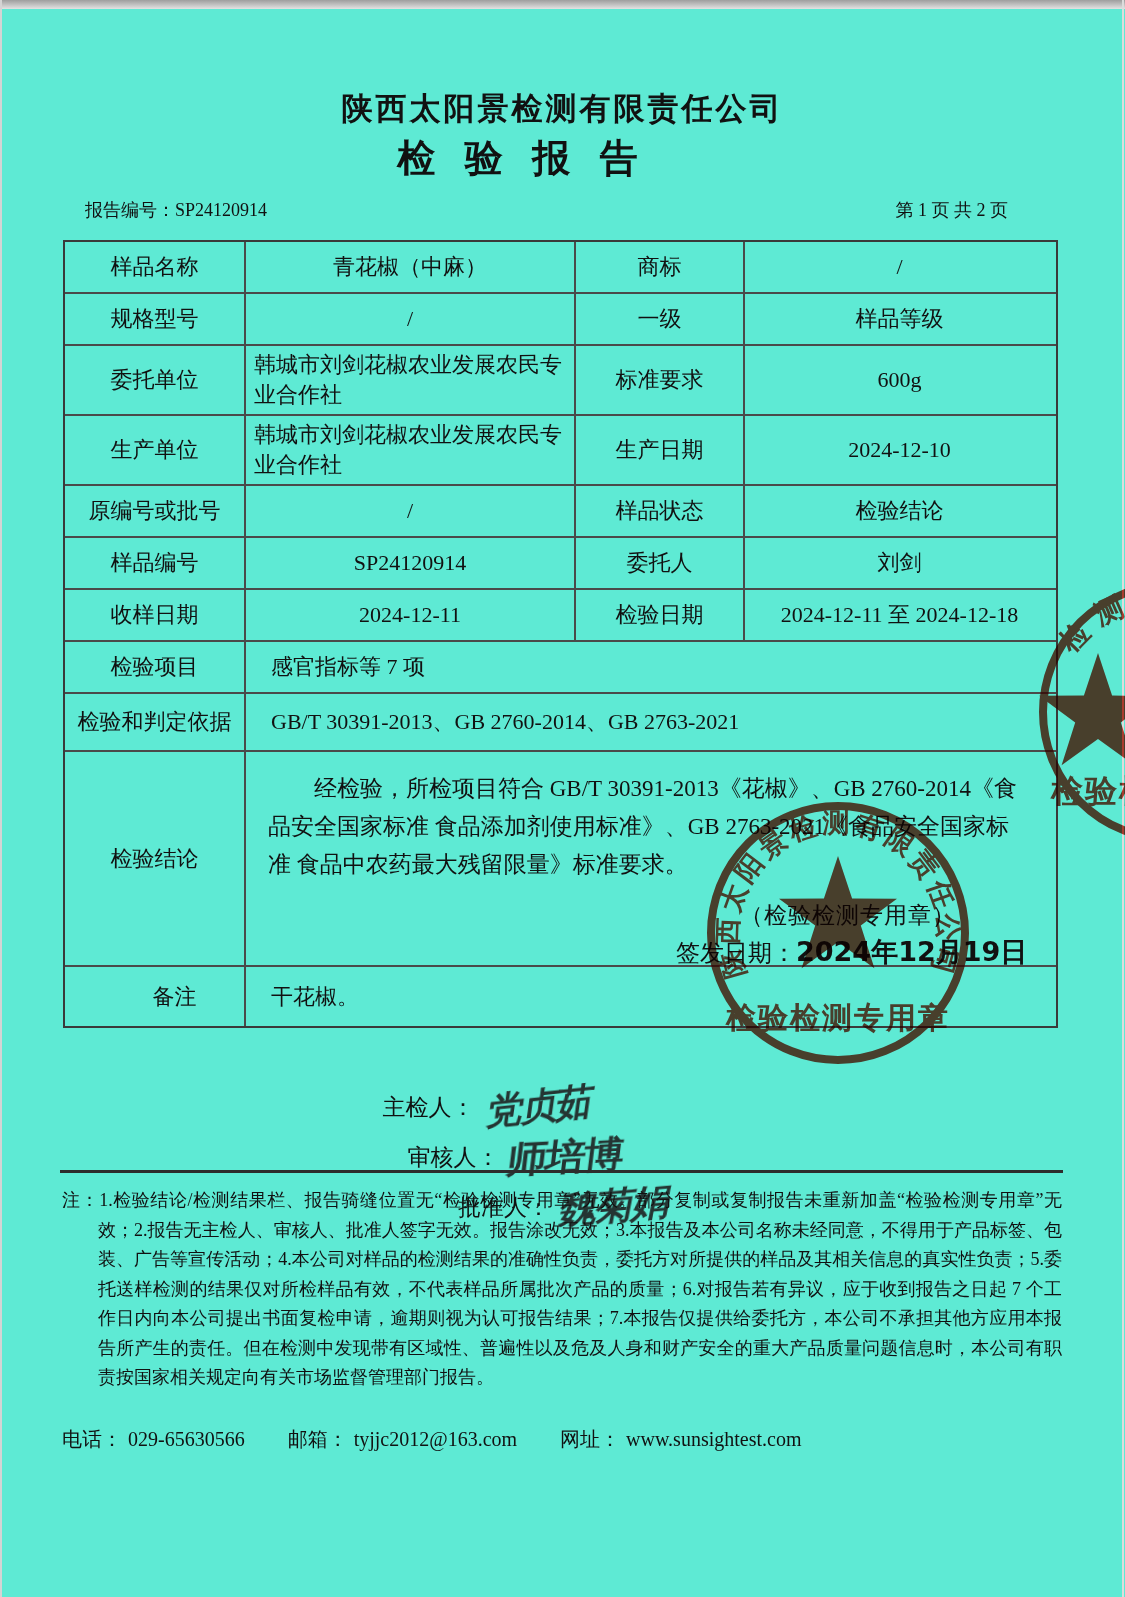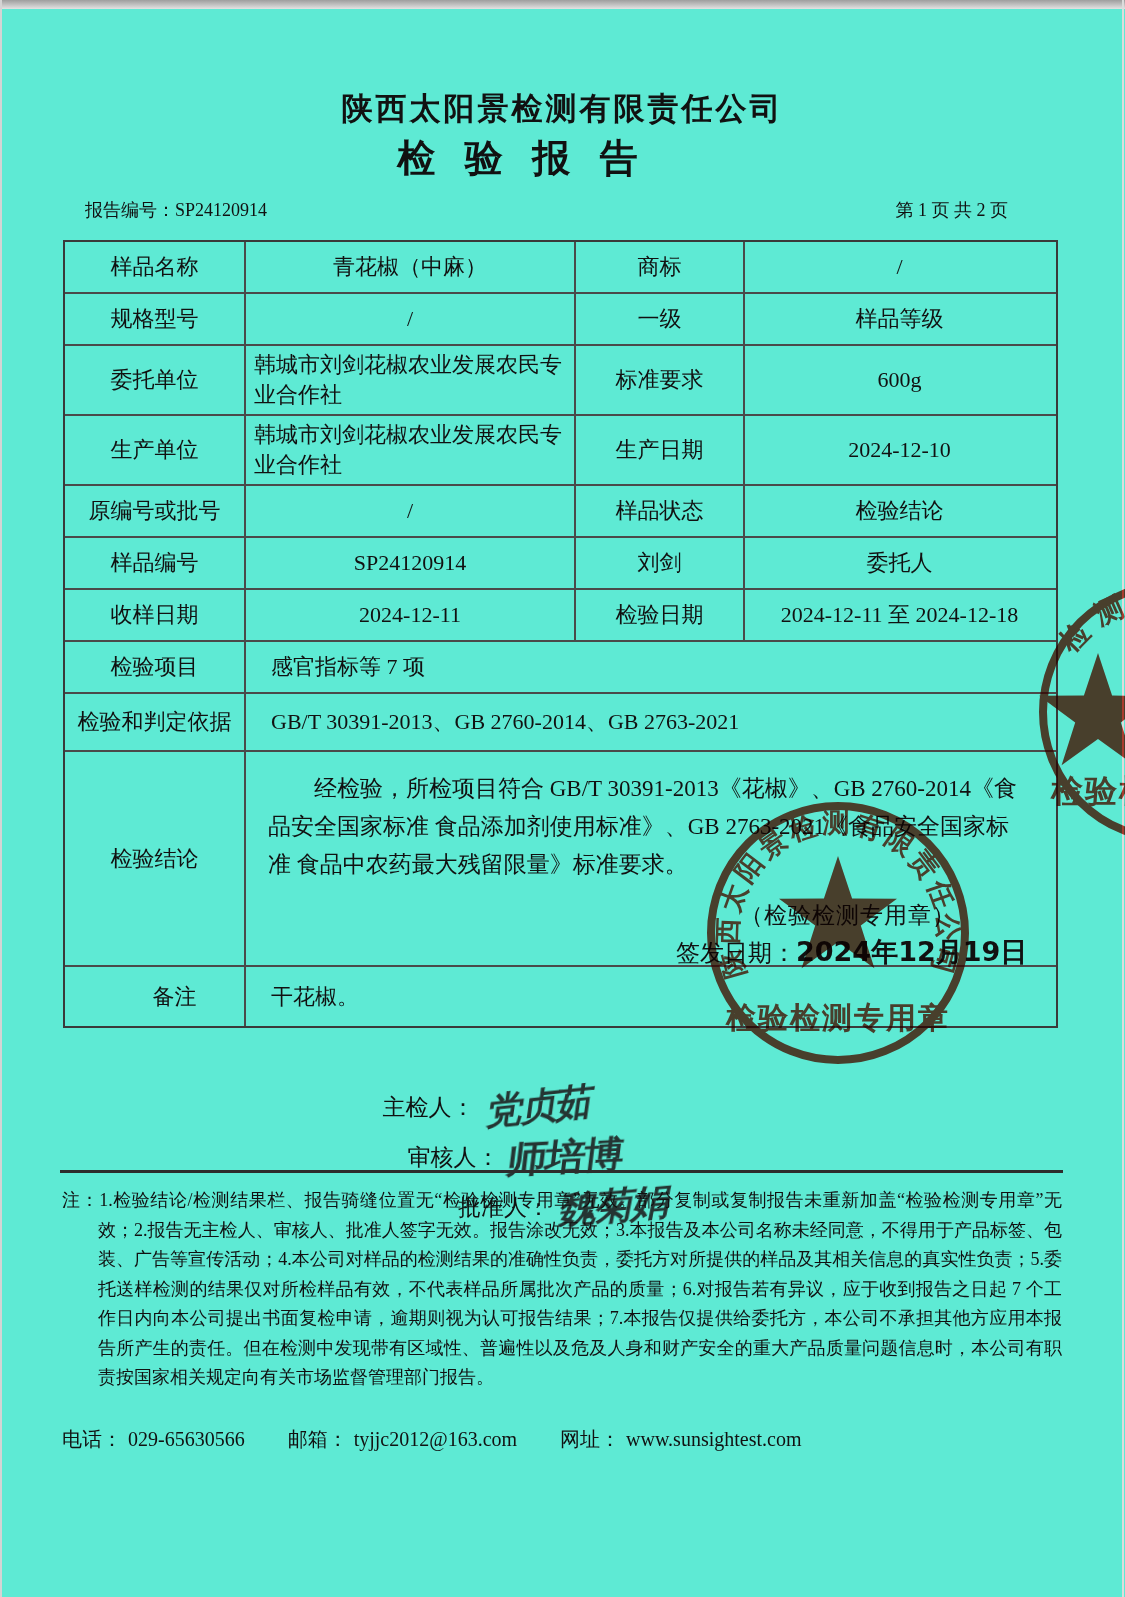--- a/index.html
+++ b/index.html
@@ -96,22 +96,22 @@
     </div>
     <div class="t-row">
       <div class="cell h54">原编号或批号</div>
       <div class="cell h54">/</div>
       <div class="cell h54">样品状态</div>
       <div class="cell h54">检验结论</div>
     </div>
     <div class="t-row">
       <div class="cell h54">样品编号</div>
       <div class="cell h54">SP24120914</div>
+      <div class="cell h54">委托人</div>
       <div class="cell h54">刘剑</div>
-      <div class="cell h54">委托人</div>
     </div>
     <div class="t-row">
       <div class="cell h54">收样日期</div>
       <div class="cell h54">2024-12-11</div>
       <div class="cell h54">检验日期</div>
       <div class="cell h54">2024-12-11 至 2024-12-18</div>
     </div>
     <div class="t-row wide">
       <div class="cell h54">检验项目</div>
       <div class="cell h54 left">感官指标等 7 项</div>

